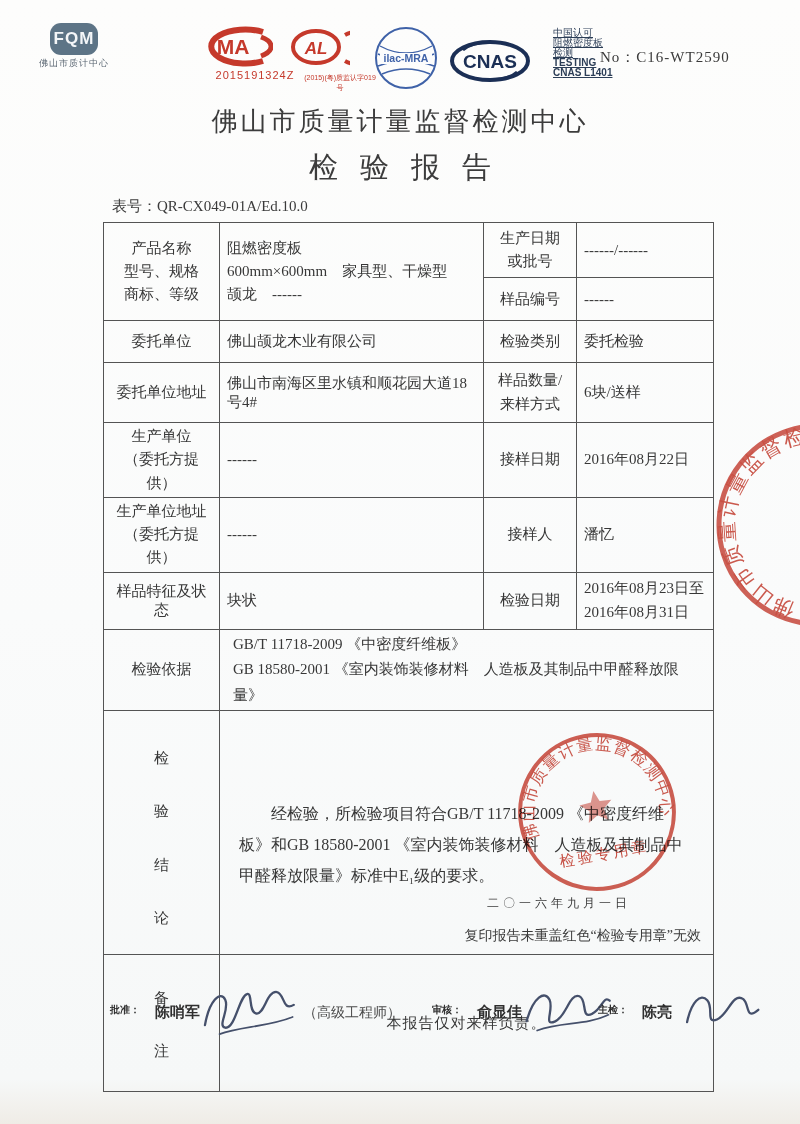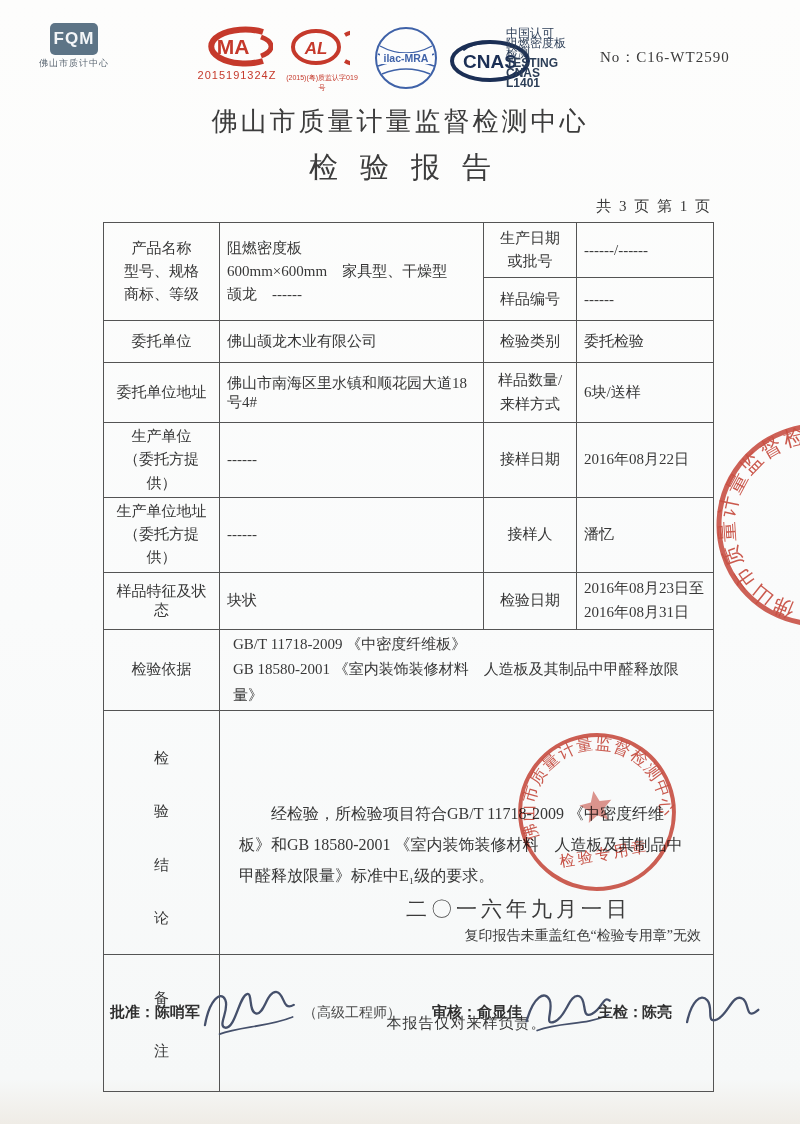--- a/index.html
+++ b/index.html
@@ -5,29 +5,29 @@
   html,body { margin:0; padding:0; background:#e8e8e8; }
   .page {
     position:relative; width:800px; height:1124px; margin:0 auto;
     background:linear-gradient(180deg,#fdfdfc 0%,#fafbfb 55%,#f6f8f8 96%,#efece6 100%);
     font-family:"Liberation Serif","DejaVu Serif",serif;
     color:#333; overflow:hidden;
   }
   .abs { position:absolute; }
 
   
-  .fqm-box { left:50px; top:23px; width:48px; height:32px; background:#5d7486; border-radius:5px;
+  .fqm-box { left:50px; top:23px; width:48px; height:32px; background:#5d7486; border-radius:11px;
              color:#f4f6f8; font-family:"Liberation Sans",sans-serif; font-weight:bold; font-size:17px;
              display:flex; align-items:center; justify-content:center; letter-spacing:1px; }
   .fqm-cap { left:32px; top:57px; width:84px; text-align:center; font-size:9px; color:#5a6672; letter-spacing:1px; }
-  .logo-cap-red { color:#c5392b; text-align:center; font-family:"Liberation Sans",sans-serif; }
+  .logo-cap-red { color:#c5392b; text-align:center; font-family:"Liberation Sans",sans-serif;margin-left:18px; }
   .cma-cap { left:197px; top:69px; width:80px; font-size:11px; letter-spacing:1px; }
   .cal-cap { left:286px; top:73px; width:72px; font-size:7px; }
-  .cnas-lines { left:506px; top:28px; width:70px; font-size:12px; line-height:10px; color:#2c3e57;
-                font-family:"Liberation Sans",sans-serif; }
+  .cnas-lines { left:553px; top:28px; width:70px; font-size:10px; line-height:10px; color:#2c3e57;
+                font-family:"Liberation Sans",sans-serif;text-decoration:underline; }
   .cnas-lines .b { font-weight:bold; }
   .report-no { left:600px; top:48px; font-size:15px; color:#3a3a3a; letter-spacing:1px; }
 
   .org-title { left:0; top:104px; width:800px; text-align:center; font-size:26px; color:#3c3c3c; letter-spacing:3px; }
   .doc-title { left:0; top:148px; width:800px; text-align:center; font-size:29px; color:#3c3c3c;
                letter-spacing:22px; text-indent:22px; }
 
   .form-no  { left:112px; top:197px; font-size:15px; color:#3a3a3a; }
   .page-info{ left:480px; top:197px; width:232px; text-align:right; font-size:15px; color:#3a3a3a; letter-spacing:2px; }
 
@@ -36,29 +36,29 @@
   table.report td { border:1px solid #545454; font-size:15px; color:#373737; vertical-align:middle; padding:2px 7px; }
   .lbl { text-align:center; padding:2px 2px; }
   .line { display:block; line-height:1.55; }
   .r1a td{height:50px} .r1b td{height:38px} .r2 td{height:37px} .r3 td{height:55px}
   .r4 td{height:50px} .r5 td{height:52px} .r6 td{height:52px} .r7 td{height:55px}
   .r8 td{height:239px} .r9 td{height:132px}
   .val-center { }
   .basis-cell .line { padding-left:6px; line-height:1.7; }
   .concl-cell { position:relative; vertical-align:top; }
   .concl-text { padding:24px 14px 0 12px; text-indent:2em; line-height:31px; font-size:16px; }
-  .concl-date { position:absolute; right:82px; top:184px; font-size:21px; letter-spacing:4px; color:#3a3a3a;text-align:center; }
+  .concl-date { position:absolute; right:82px; top:184px; font-size:12px; letter-spacing:4px; color:#3a3a3a;text-align:center; }
   .concl-note { position:absolute; right:12px; top:216px; font-size:14px; color:#3a3a3a; }
   .vlabel { display:flex; flex-direction:column; align-items:center; height:100%; box-sizing:border-box; }
   .vlabel-concl { justify-content:space-between; padding:36px 0 24px; }
   .vlabel-rem   { justify-content:space-between; padding:32px 0 28px; }
   .remarks-cell { text-align:center; font-size:15px; letter-spacing:1px; }
 
   
-  .sig-label { font-size:15px; font-weight:600; color:#2f2f2f; }
+  .sig-label { font-size:10px; font-weight:600; color:#2f2f2f; }
   .sig-name  { font-size:15px; font-weight:600; color:#2f2f2f; }
   .sig-title { font-size:14px; color:#4a4a4a; }
   .sig-svg { position:absolute; }
 
   
   .stamp { position:absolute; mix-blend-mode:multiply; opacity:0.88; }
   .stamp-main { left:511px; top:726px; width:172px; height:172px; transform:rotate(-10deg); }
   .stamp-edge { left:708px; top:415px; width:220px; height:220px; transform:rotate(-62deg); }
 </style>
 </head>
@@ -107,21 +107,21 @@
     <div class="b">CNAS L1401</div>
   </div>
 
   <div class="abs report-no">
     <span>No：</span><span>C16-WT2590</span>
   </div>
 
   <div class="abs org-title">佛山市质量计量监督检测中心</div>
   <div class="abs doc-title">检验报告</div>
 
-  <div class="abs page-info">共 3 页  第 1 页</div>
+  <div class="abs form-no">表号：QR-CX049-01A/Ed.10.0</div>
 
   <table class="report">
     <colgroup>
         <col style="width:116px">
         <col style="width:264px">
         <col style="width:93px">
         <col style="width:137px">
       </colgroup>
     <tbody>
         <tr class="r1a">

